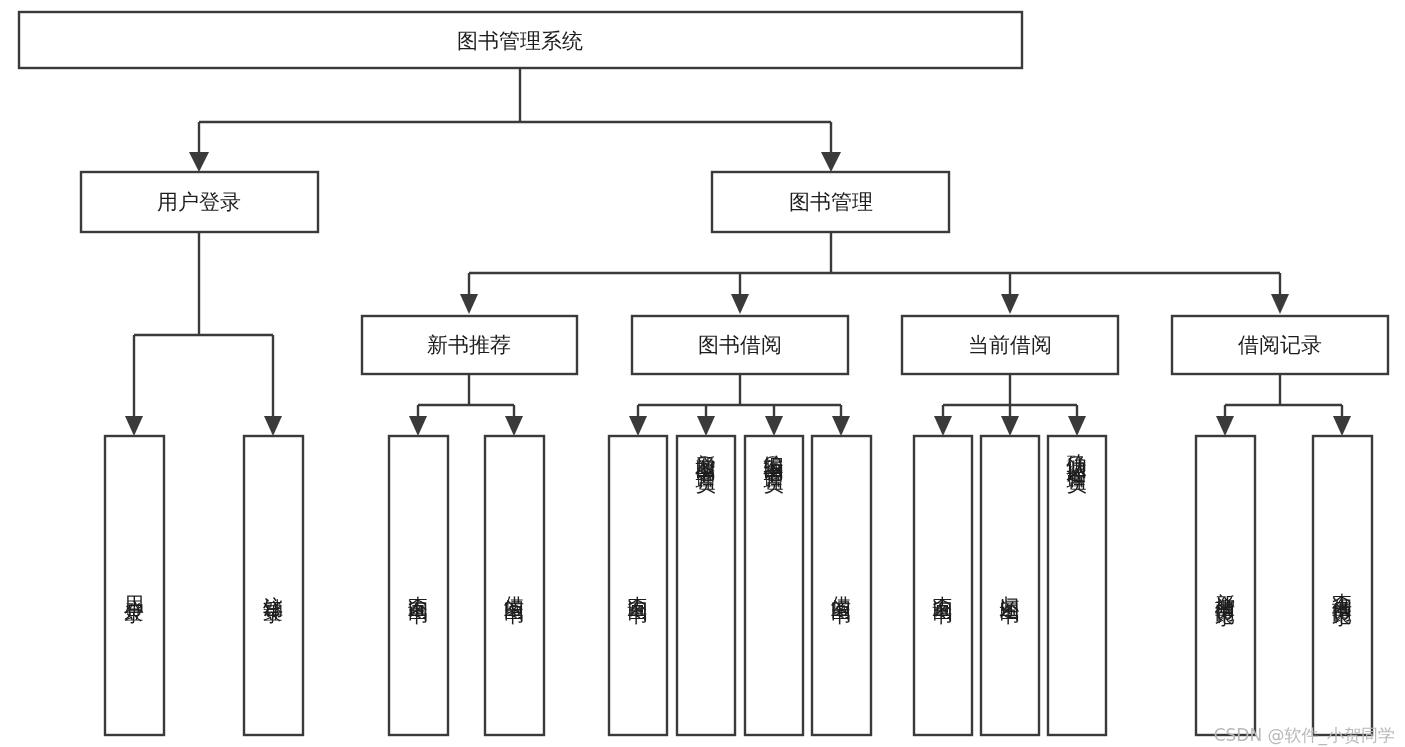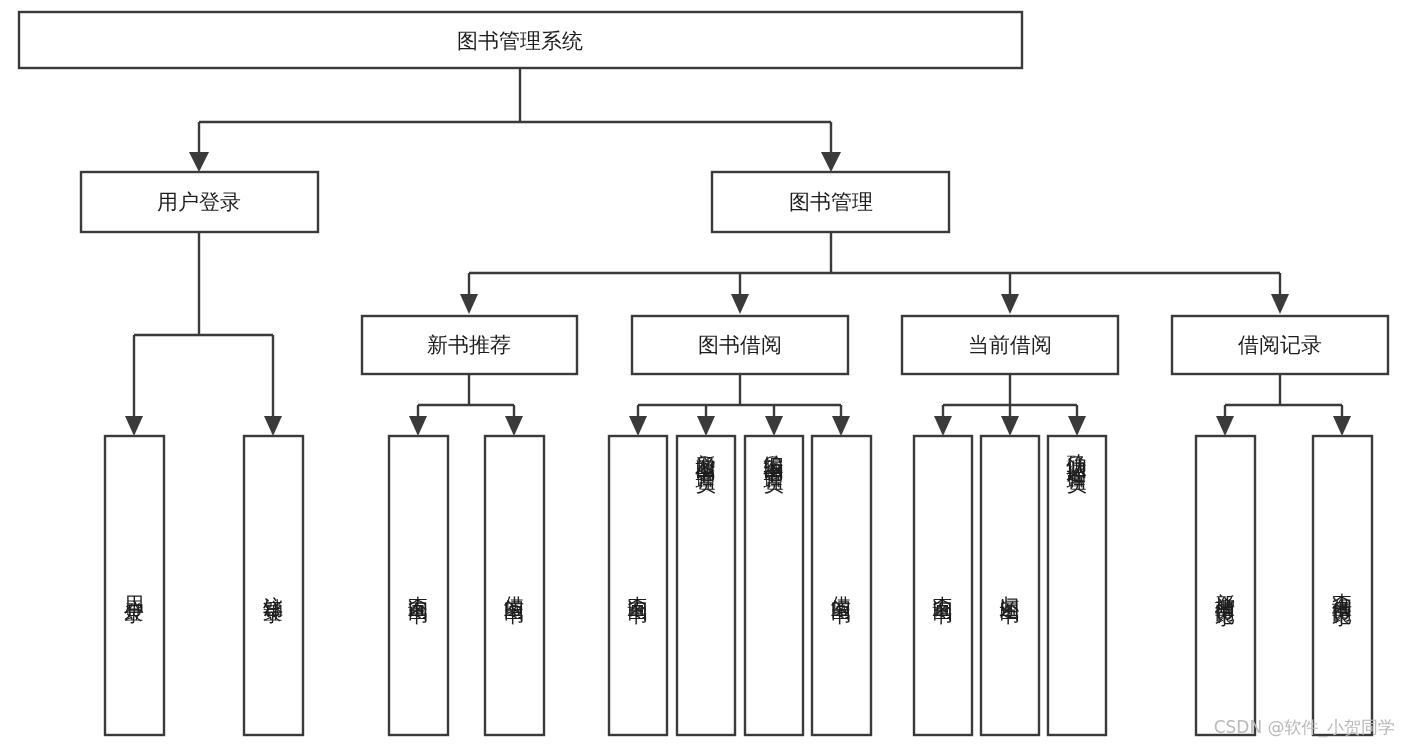--- a/index.html
+++ b/index.html
@@ -58,21 +58,21 @@
     font-size: 20px;
     line-height: 1;
     color: #1d1d1d;
     letter-spacing: 3px;
     white-space: nowrap;
     text-align: center;
   }
   .watermark {
     position: absolute;
     right: 10px;
-    bottom: 8px;
+    bottom: 0;
     font-family: "DejaVu Sans", "Liberation Sans", sans-serif;
     font-size: 17px;
     color: #b9b9b9;
     white-space: nowrap;
     pointer-events: none;
   }
 </style>
 </head>
 <body>
 

